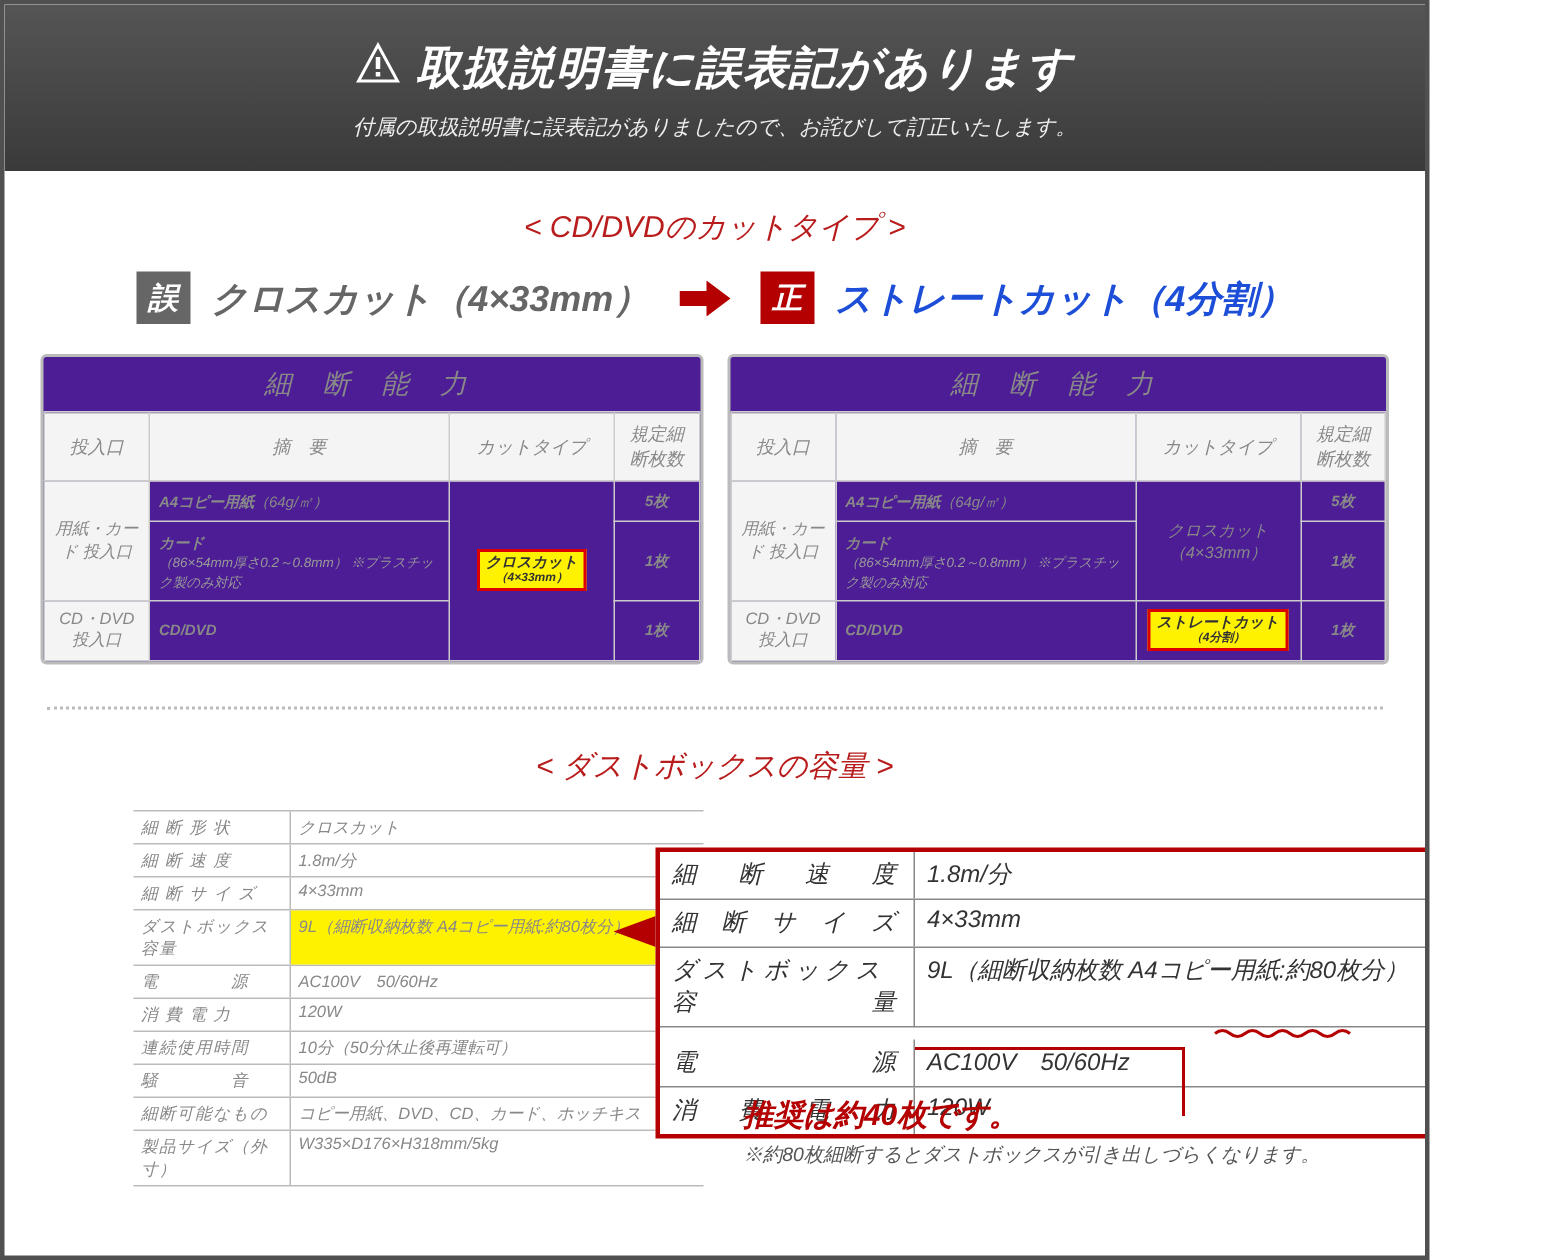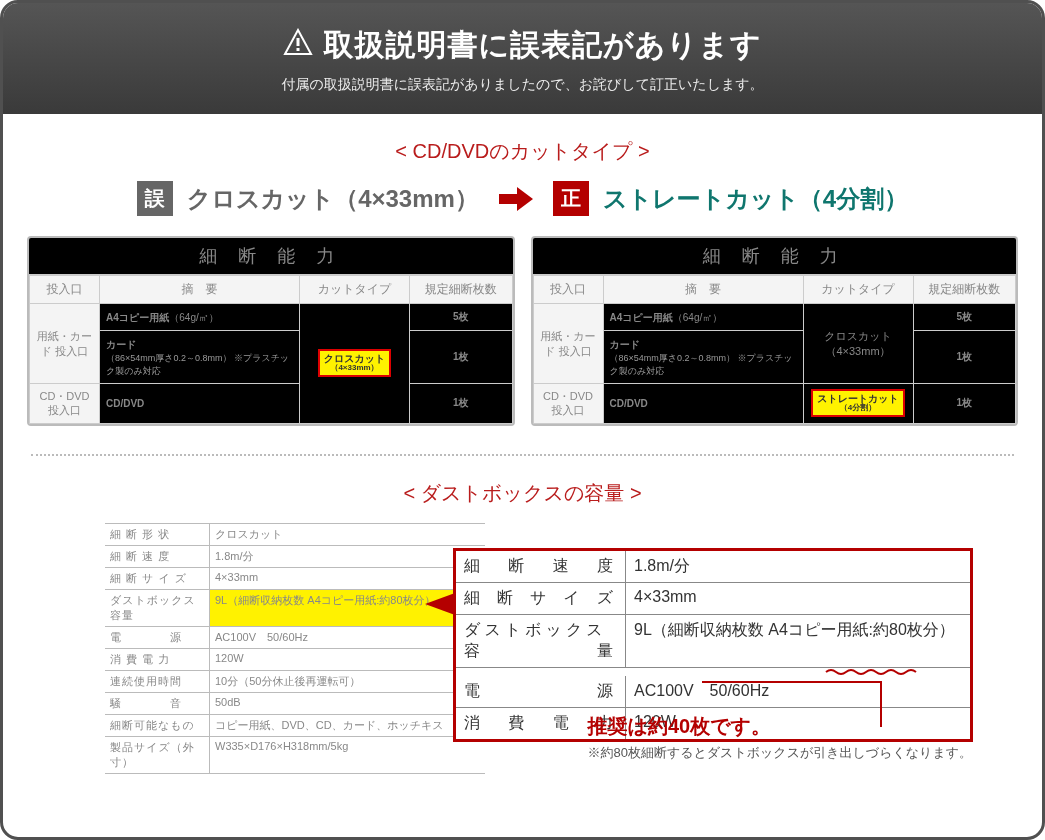--- a/index.html
+++ b/index.html
@@ -1,38 +1,38 @@
 <!DOCTYPE html>
 <html><head>
 <meta charset="utf-8">
 <style>
   * { box-sizing: border-box; margin: 0; padding: 0; }
   body { font-family: "Hiragino Kaku Gothic Pro", "Meiryo", sans-serif; background: #fff; }
   .outer {
-    width: 1045px; height: 840px; border: 3px solid #505050; border-radius: 18px;
-    background: #fff; position: relative; overflow: hidden;
+    width: 953px; height: 840px; border: 3px solid #505050; border-radius: 0;
+    background: #fff; position: relative; overflow: hidden; font-style: italic;
   }
   .header {
     background: linear-gradient(to bottom, #555 0%, #3a3a3a 100%);
     color: #fff; text-align: center; padding: 22px 0 20px;
   }
   .header h1 { font-size: 30px; font-weight: bold; letter-spacing: 1px; display: inline-flex; align-items: center; gap: 10px; }
   .header .warn-icon { display: inline-block; }
   .header p { font-size: 14px; margin-top: 10px; color: #eee; }
   .section-title { text-align: center; font-size: 20px; color: #b91c1c; margin: 24px 0 16px; }
   .correction-row { display: flex; justify-content: center; align-items: center; gap: 14px; margin-bottom: 20px; }
   .tag { display: inline-block; color: #fff; font-weight: bold; font-size: 20px; padding: 4px 8px; }
   .tag-wrong { background: #666; }
   .tag-right { background: #b40000; }
   .txt-wrong { color: #666; font-size: 24px; font-weight: bold; }
-  .txt-right { color: #0f766e; font-size: 24px; font-weight: bold; }
+  .txt-right { color: #1d4ed8; font-size: 24px; font-weight: bold; }
   .arrow { color: #b40000; font-size: 28px; margin: 0 6px; }
   .arrow svg { display:block; }
   .tables-row { display: flex; justify-content: center; gap: 16px; padding: 0 24px; }
-  .spec-table { border: 2px solid #bbb; border-radius: 4px; width: 490px; background: #000000; }
+  .spec-table { border: 2px solid #bbb; border-radius: 4px; width: 490px; background: #4c1d95; }
   .spec-table .title { text-align: center; font-size: 18px; color: #888; padding: 6px; letter-spacing: 8px; border-bottom: 1px solid #ccc; }
   .spec-table table { width: 100%; border-collapse: collapse; }
   .spec-table th, .spec-table td { border: 1px solid #ccc; padding: 5px 6px; font-size: 12px; color: #888; text-align: center; vertical-align: middle; }
   .spec-table th { background: #f4f4f4; font-weight: normal; }
   .spec-table .rowhead { background: #f4f4f4; font-size: 11px; line-height: 1.3; }
   .spec-table .desc { text-align: left; font-size: 13px; }
   .spec-table .desc small { font-size: 9px; color: #999; display: block; }
   .spec-table .big { font-size: 10px; font-weight: bold; color: #888; }
   .hl-box { background: #fff200; border: 2px solid #d00; padding: 2px 4px; font-size: 10px; color: #333; font-weight: bold; display: inline-block; line-height: 1.1; }
   .hl-box small { font-size: 8px; display: block; }
@@ -47,21 +47,21 @@
   .zoom-box { position: absolute; left: 434px; top: 25px; width: 520px; border: 3px solid #b40000; background: #fff; }
   .zoom-box .zrow { display: flex; border-bottom: 1px solid #888; font-size: 16px; color: #333; }
   .zoom-box .zrow:last-child { border-bottom: none; }
   .zoom-box .zlbl { width: 170px; padding: 5px 8px; border-right: 1px solid #888; letter-spacing: 4px; text-align-last: justify; }
   .zoom-box .zval { flex: 1; padding: 5px 8px; }
   .reco { position: absolute; right: 70px; top: 190px; text-align: left; }
   .reco .big { color: #b40000; font-size: 20px; font-weight: bold; }
   .reco .note { color: #555; font-size: 13px; margin-top: 4px; }
   .connector { position: absolute; right: 160px; top: 158px; width: 2px; height: 46px; border-left: 2px solid #b40000; }
   .connector::before { content:""; position:absolute; left:0; top:0; width:180px; height:2px; border-top:2px solid #b40000; transform:translateX(-180px); }
-  .dust-wrap { position: relative; height: 280px; margin-left: 16px; }
+  .dust-wrap { position: relative; height: 280px; }
 </style>
 </head>
 <body>
 
 <div class="outer">
   <div class="header">
     <h1>
       <span class="warn-icon">
         <svg width="30" height="28" viewBox="0 0 30 28">
             <path d="M15 2 L28 26 L2 26 Z" fill="none" stroke="#fff" stroke-width="2"></path>

